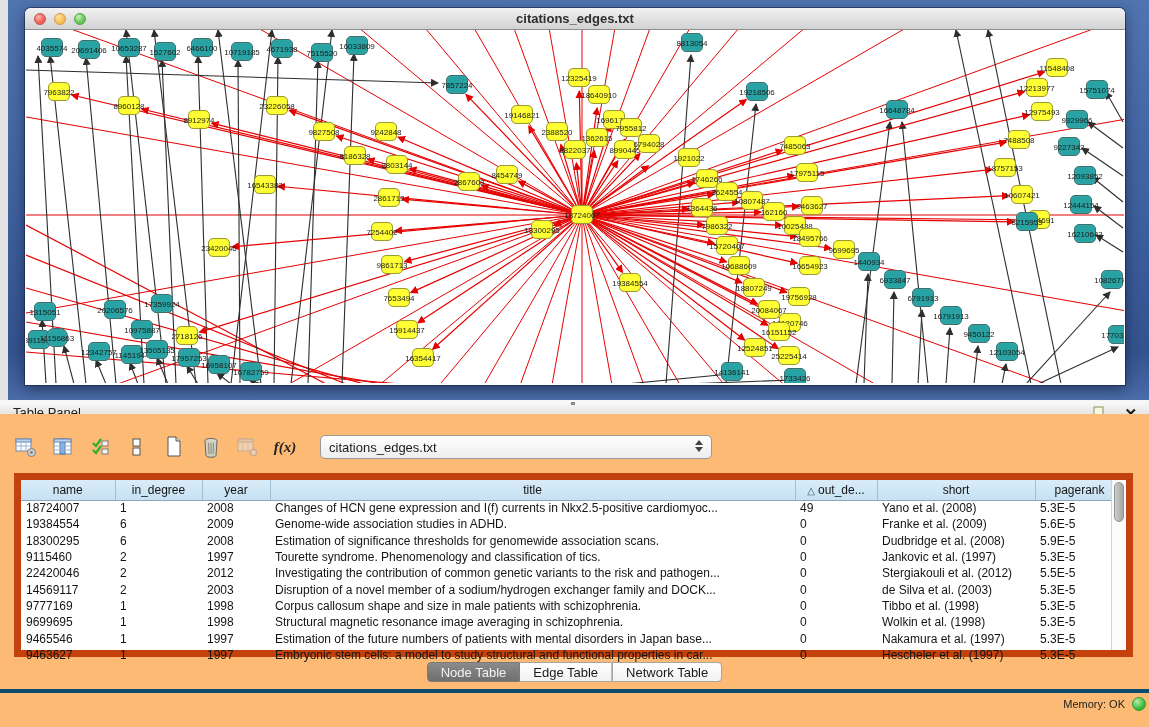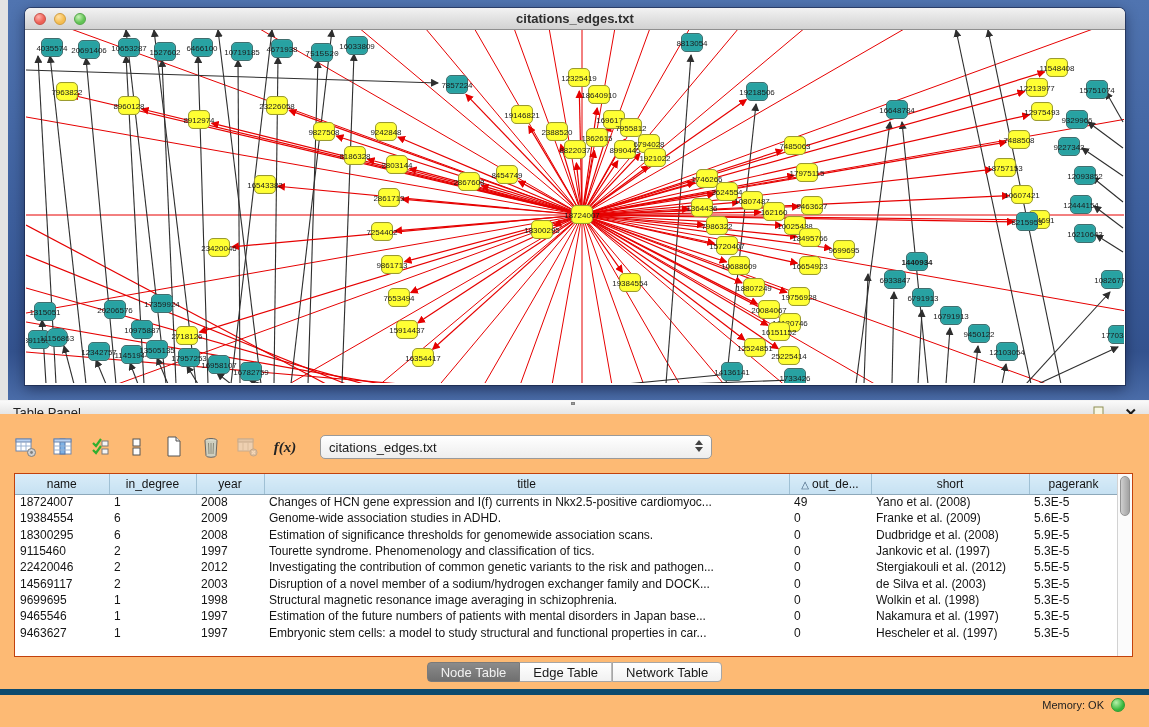--- a/index.html
+++ b/index.html
@@ -45,40 +45,40 @@
   .fx { font-family:"Liberation Serif",serif; font-style:italic; font-weight:bold; font-size:15px; color:#222; }
   .combo { width:392px; height:24px; margin-left:10px; border:1px solid #9a9a9a; border-radius:5px;
     background:linear-gradient(180deg,#ffffff,#ededed); display:flex; align-items:center; padding:0 8px;
     font-size:13px; color:#1a1a1a; position:relative; }
   .combo .arrows { position:absolute; right:8px; top:4px; display:flex; flex-direction:column; gap:2px; }
   .combo .arrows b { width:0; height:0; border-left:4px solid transparent; border-right:4px solid transparent; }
   .combo .arrows .up { border-bottom:5px solid #444; }
   .combo .arrows .dn { border-top:5px solid #444; }
 
   .tablebox { position:absolute; left:14px; top:59px; width:1119px; height:184px; background:#fff;
-    border:1px solid #c2410c; }
+    border:7px solid #c2410c; }
   table.grid { border-collapse:collapse; table-layout:fixed; width:1102px; font-size:12px; color:#141414; }
   table.grid th { height:20px; background:linear-gradient(180deg,#d9ecf8,#c6e1f2);
     border-right:1px solid #9fc0d4; border-bottom:1px solid #8da8ba; font-weight:normal; font-size:12px; text-align:center; overflow:hidden; white-space:nowrap; }
   table.grid td { height:16.3px; padding:0 0 0 5px; white-space:nowrap; overflow:hidden; }
   .sort-tri { font-size:10px; color:#3a5a78; margin-right:3px; }
   .vscroll { position:absolute; right:0; top:0; bottom:0; width:15px; background:#fbfbfb; border-left:1px solid #d2d2d2; }
   .vthumb { position:absolute; left:2px; top:2px; width:10px; height:40px; border-radius:6px;
     background:linear-gradient(90deg,#cfcfcf,#a2a2a2); border:1px solid #939393; }
 
   .tabbar { position:absolute; left:0; top:248px; width:1149px; display:flex; justify-content:center; }
   .tab { height:20px; display:flex; align-items:center; padding:0 13px; font-size:13px;
     border:1px solid #a6a6a6; background:linear-gradient(180deg,#ffffff,#f1f1f1); color:#1a1a1a; }
   .tab.first { border-radius:4px 0 0 4px; }
   .tab.last  { border-radius:0 4px 4px 0; }
   .tab.mid { border-left:none; border-right:1px solid #bbb; }
   .tab.active { background:linear-gradient(180deg,#8b8b8b,#6f6f6f); color:#f2f2f2; border-color:#7a7a7a; }
 
-  .statusbar { position:absolute; left:0; top:275px; width:1149px; height:26px; border-top:6px solid #0c4a6e;
-    display:flex; align-items:center; justify-content:flex-end; padding-right:24px; gap:7px; }
+  .statusbar { position:absolute; left:0; top:275px; width:1149px; height:26px; border-top:4px solid #0c4a6e;
+    display:flex; align-items:center; justify-content:flex-end; padding-right:3px; gap:7px; }
   .mem-label { font-size:11px; color:#222; }
   .mem-dot { width:14px; height:14px; border-radius:50%;
     background:radial-gradient(circle at 35% 30%,#b5f0a8,#35b53b 65%); border:1px solid #2f9c35; }
 </style>
 </head>
 <body>
 
 <div class="graph-dock">
   <div class="graph-window">
     <div class="titlebar">
@@ -247,21 +247,21 @@
           <line x1="556" y1="185" x2="966.079511449243" y2="139.435609838973" stroke="#e60000" stroke-width="1.2" marker-end="url(#arrow-red)"></line>
           <line x1="556" y1="185" x2="983.0134089772661" y2="165.59029959194245" stroke="#e60000" stroke-width="1.2" marker-end="url(#arrow-red)"></line>
           <line x1="556" y1="185" x2="1000.0007780042641" y2="189.85777656459808" stroke="#e60000" stroke-width="1.2" marker-end="url(#arrow-red)"></line>
           <line x1="556" y1="185" x2="440.0104133112732" y2="64.37082984372412" stroke="#e60000" stroke-width="1.2" marker-end="url(#arrow-red)"></line>
           <line x1="556" y1="185" x2="720.3642806939882" y2="69.47539128365395" stroke="#e60000" stroke-width="1.2" marker-end="url(#arrow-red)"></line>
           <line x1="556" y1="185" x2="988.0016080843536" y2="191.79553091368646" stroke="#e60000" stroke-width="1.2" marker-end="url(#arrow-red)"></line>
         </svg>
         <div class="node y" style="left: 545px; top: 175px;">
           <span>18724007</span>
         </div>
-        <div class="node y" style="left: 30px; top: 52px; text-align: right;">
+        <div class="node y" style="left: 22px; top: 52px; text-align: right;">
           <span>7963822</span>
         </div>
         <div class="node y" style="left: 92px; top: 66px;">
           <span>8960128</span>
         </div>
         <div class="node y" style="left: 162px; top: 80px;">
           <span>8912974</span>
         </div>
         <div class="node y" style="left: 240px; top: 66px;">
           <span>23226058</span>
@@ -322,21 +322,21 @@
         </div>
         <div class="node y" style="left: 560px; top: 98px;">
           <span>1362615</span>
         </div>
         <div class="node y" style="left: 588px; top: 110px;">
           <span>8990445</span>
         </div>
         <div class="node y" style="left: 612px; top: 104px;">
           <span>6794028</span>
         </div>
-        <div class="node y" style="left: 618px; top: 118px; padding-left: 17px;">
+        <div class="node y" style="left: 652px; top: 118px; padding-left: 17px;">
           <span>1921022</span>
         </div>
         <div class="node y" style="left: 520px; top: 92px;">
           <span>2388520</span>
         </div>
         <div class="node y" style="left: 538px; top: 110px;">
           <span>8822037</span>
         </div>
         <div class="node y" style="left: 470px; top: 135px;">
           <span>8454749</span>
@@ -451,21 +451,21 @@
         </div>
         <div class="node t" style="left: 165px; top: 8px;">
           <span>6466100</span>
         </div>
         <div class="node t" style="left: 205px; top: 12px;">
           <span>10719185</span>
         </div>
         <div class="node t" style="left: 245px; top: 9px;">
           <span>4671938</span>
         </div>
-        <div class="node t" style="left: 285px; top: 13px; font-family: Liberation Mono, monospace;">
+        <div class="node t" style="left: 285px; top: 13px;">
           <span>7515520</span>
         </div>
         <div class="node t" style="left: 320px; top: 6px;">
           <span>16033809</span>
         </div>
         <div class="node t" style="left: 420px; top: 45px;">
           <span>7857224</span>
         </div>
         <div class="node t" style="left: 655px; top: 3px;">
           <span>8813054</span>
@@ -490,21 +490,21 @@
         </div>
         <div class="node t" style="left: 1044px; top: 165px;">
           <span>12444154</span>
         </div>
         <div class="node t" style="left: 990px; top: 182px;">
           <span>8215953</span>
         </div>
         <div class="node t" style="left: 1048px; top: 194px;">
           <span>16210643</span>
         </div>
-        <div class="node t" style="left: 880px; top: 222px; font-weight: bold;">
+        <div class="node t" style="left: 832px; top: 222px;">
           <span>1440934</span>
         </div>
         <div class="node t" style="left: 858px; top: 240px;">
           <span>6933847</span>
         </div>
         <div class="node t" style="left: 886px; top: 258px;">
           <span>6791913</span>
         </div>
         <div class="node t" style="left: 914px; top: 276px;">
           <span>16791913</span>
@@ -728,20 +728,29 @@
           <tr>
             <td>14569117</td>
             <td>2</td>
             <td>2003</td>
             <td>Disruption of a novel member of a sodium/hydrogen exchanger family and DOCK...</td>
             <td>0</td>
             <td>de Silva et al. (2003)</td>
             <td>5.3E-5</td>
           </tr>
           <tr>
+            <td>9777169</td>
+            <td>1</td>
+            <td>1998</td>
+            <td>Corpus callosum shape and size in male patients with schizophrenia.</td>
+            <td>0</td>
+            <td>Tibbo et al. (1998)</td>
+            <td>5.3E-5</td>
+          </tr>
+          <tr>
             <td>9699695</td>
             <td>1</td>
             <td>1998</td>
             <td>Structural magnetic resonance image averaging in schizophrenia.</td>
             <td>0</td>
             <td>Wolkin et al. (1998)</td>
             <td>5.3E-5</td>
           </tr>
           <tr>
             <td>9465546</td>

